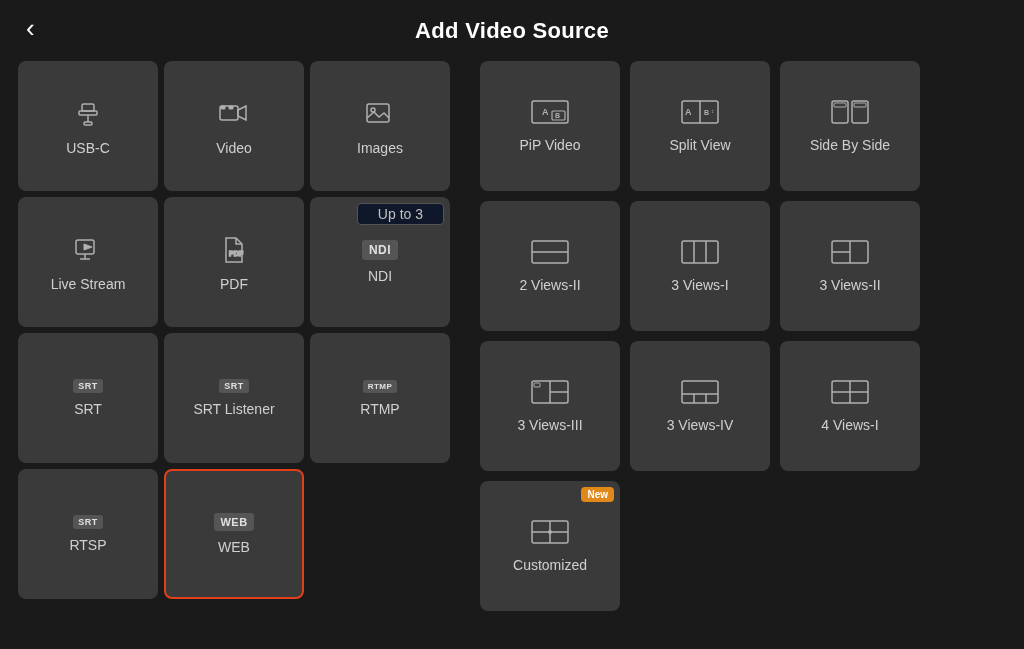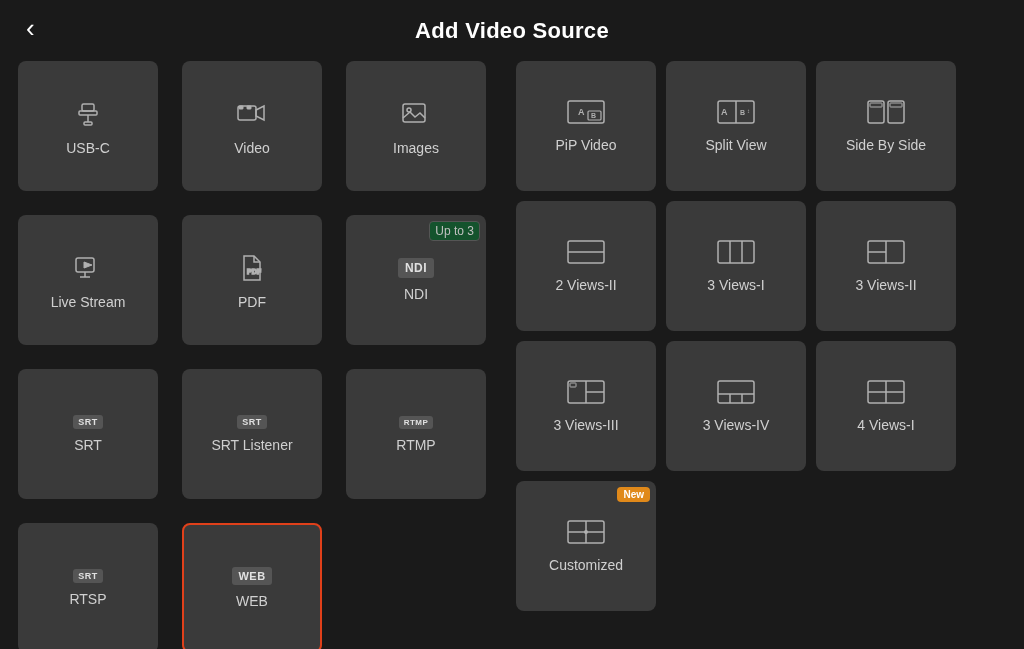--- a/index.html
+++ b/index.html
@@ -45,21 +45,21 @@
       flex-direction: row;
       padding: 0 18px;
       gap: 20px;
       height: calc(649px - 65px);
     }
 
     .left-panel {
       display: grid;
       grid-template-columns: repeat(3, 140px);
       grid-template-rows: repeat(4, 130px);
-      gap: 24px;
+      gap: 6px;
       align-content: start;
       padding-top: 5px;
     }
 
     .right-panel {
       display: grid;
       grid-template-columns: repeat(3, 140px);
       grid-template-rows: repeat(4, 130px);
       gap: 10px;
       align-content: start;
@@ -98,24 +98,24 @@
       font-size: 14px;
       color: #d0d0d0;
       text-align: center;
       font-weight: 400;
     }
 
     .badge {
       position: absolute;
       top: 6px;
       right: 6px;
-      background-color: #14532d;
+      background-color: #0f172a;
       color: #c0c0c0;
-      font-size: 12px;
-      padding: 2px 5px;
+      font-size: 14px;
+      padding: 2px 20px;
       border-radius: 4px;
       border: 1px solid #555;
     }
 
     .badge-new {
       background-color: #e0891a;
       color: #fff;
       border: none;
       font-size: 10px;
       font-weight: 600;

